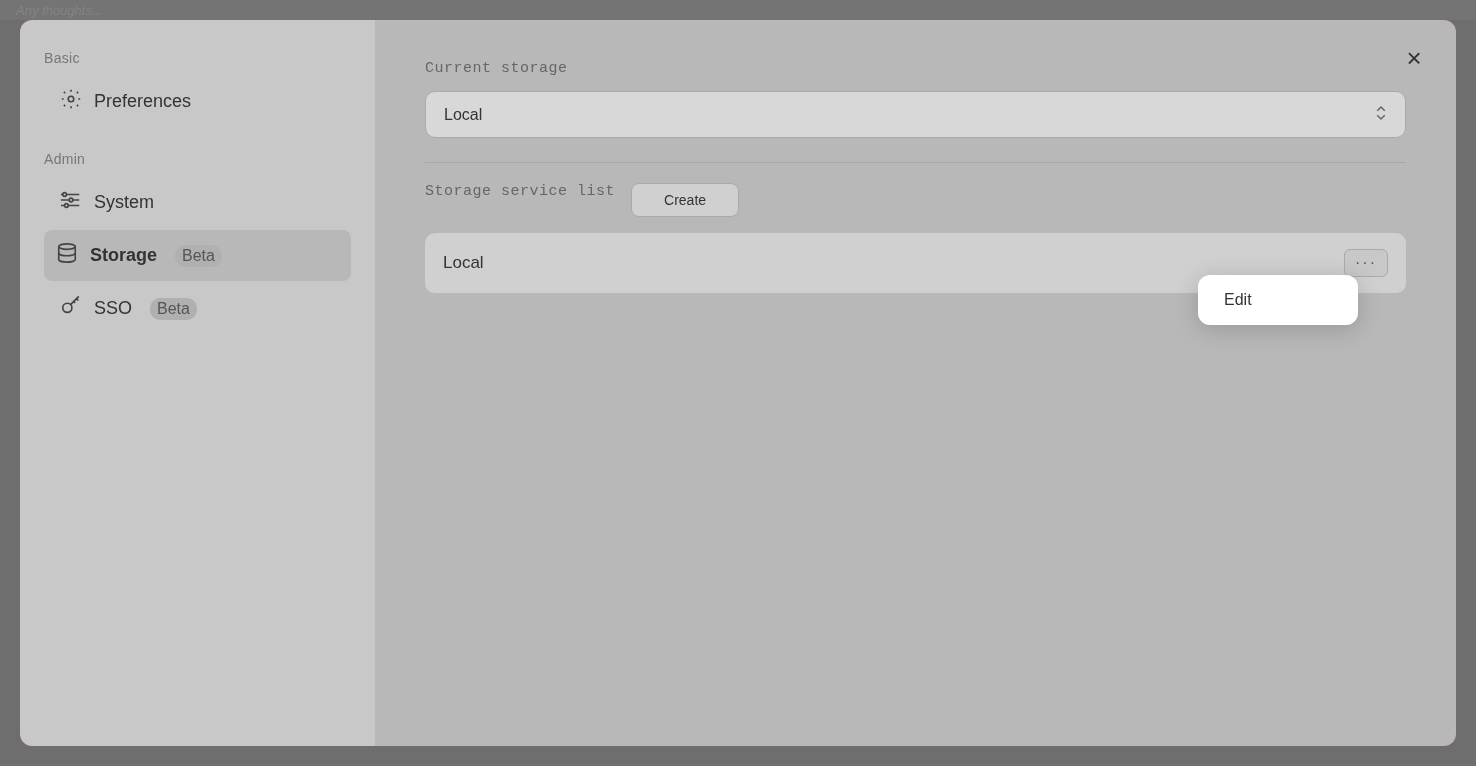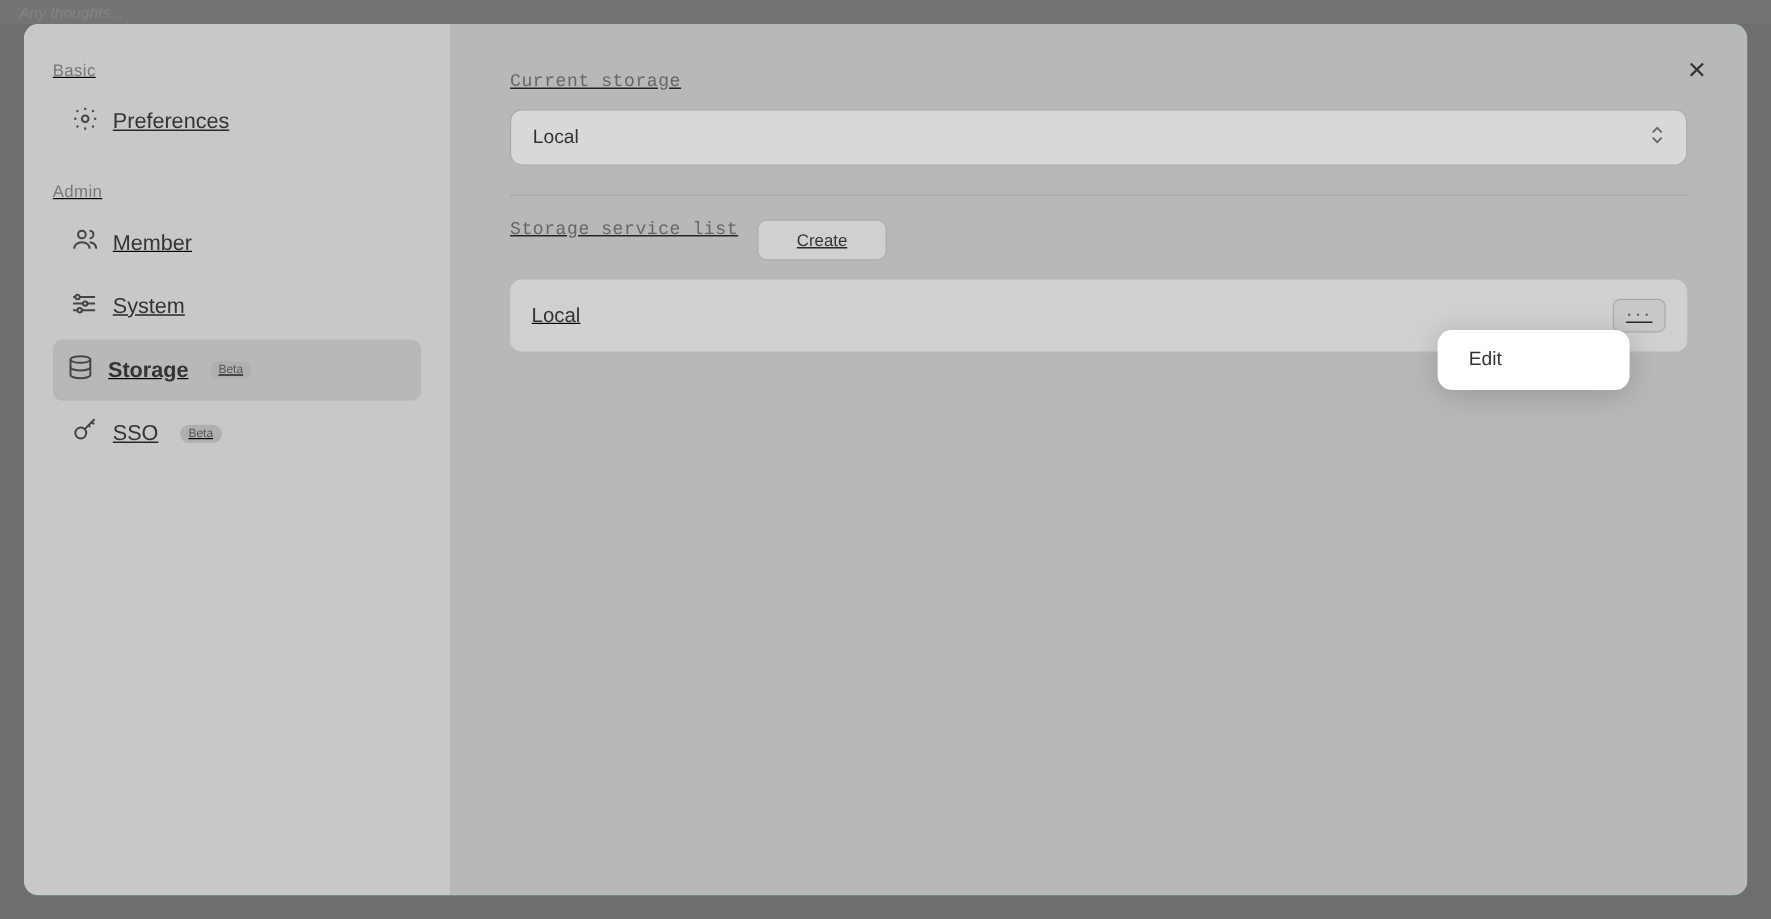--- a/index.html
+++ b/index.html
@@ -36,25 +36,24 @@
       justify-content: flex-start;
     }
 
     
     .modal {
       position: absolute;
       top: 20px;
       left: 20px;
       right: 20px;
       bottom: 20px;
-      background: #5eead4;
+      background: #c2410c;
       border-radius: 12px;
       display: flex;
       overflow: hidden;
-      text-decoration: underline;
     }
 
     
     .sidebar {
       width: 355px;
       flex-shrink: 0;
       background: #c8c8c8;
       padding: 30px 24px;
     }
 
@@ -90,21 +89,21 @@
       height: 22px;
       flex-shrink: 0;
       color: #444;
     }
 
     .sidebar-section {
       margin-bottom: 24px;
     }
 
     .badge {
-      font-size: 10px;
+      font-size: 16px;
       background: #b0b0b0;
       color: #555;
       padding: 2px 7px;
       border-radius: 10px;
       margin-left: 6px;
       font-weight: 500;
     }
 
     
     .content {
@@ -266,31 +265,20 @@
               <path d="M12 2v2M12 20v2M4.22 4.22l1.42 1.42M18.36 18.36l1.42 1.42M2 12h2M20 12h2M4.22 19.78l1.42-1.42M18.36 5.64l1.42-1.42"></path>
             </svg>
           </span>
           <span>Preferences</span>
         </div>
       </div>
 
       <div class="sidebar-section">
         <div class="sidebar-section-label">Admin</div>
 
-        <div class="sidebar-item">
-          <span>
-            <svg viewBox="0 0 24 24" fill="none" stroke="currentColor" stroke-width="1.8">
-              <circle cx="9" cy="7" r="3.5"></circle>
-              <path d="M2 20c0-3.5 3-6 7-6s7 2.5 7 6"></path>
-              <path d="M16 3.5a3.5 3.5 0 010 7"></path>
-              <path d="M22 20c0-3.5-2-5.5-6-6"></path>
-            </svg>
-          </span>
-          <span>Member</span>
-        </div>
 
         <div class="sidebar-item">
           <span>
             <svg viewBox="0 0 24 24" fill="none" stroke="currentColor" stroke-width="1.8">
               <circle cx="5" cy="6" r="2"></circle>
               <path d="M7 6h14"></path>
               <path d="M3 6H1"></path>
               <circle cx="12" cy="12" r="2"></circle>
               <path d="M14 12h7"></path>
               <path d="M10 12H1"></path>

